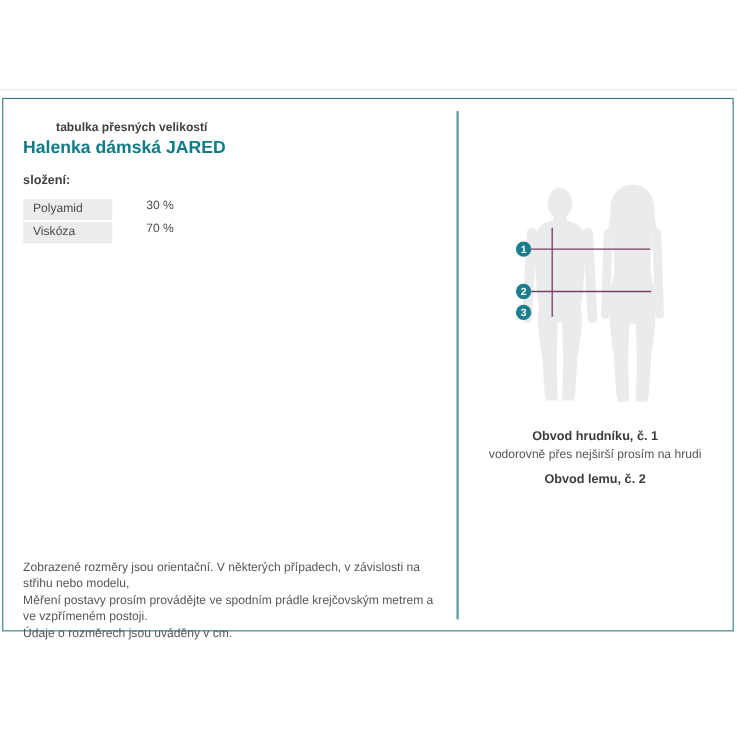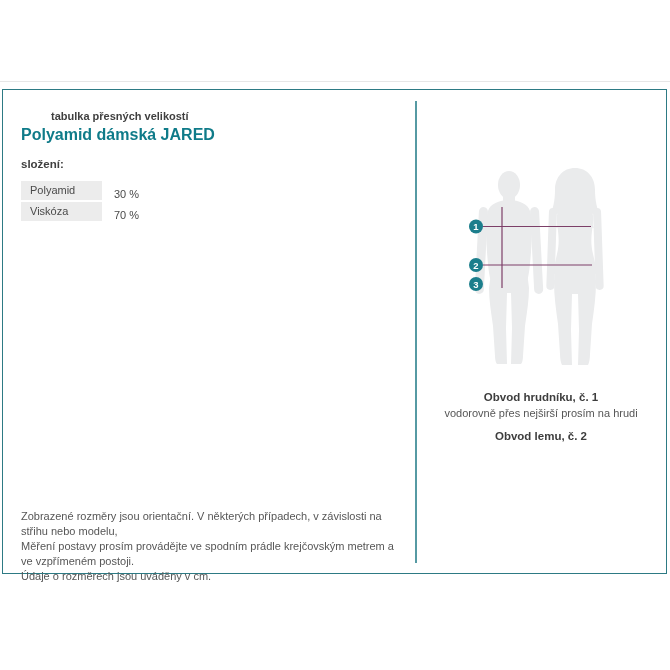--- a/index.html
+++ b/index.html
@@ -9,23 +9,23 @@
   .top-rule{position:absolute;left:0;top:81px;width:670px;height:1px;background:#e7e7e7;}
 
   .panel{position:absolute;left:2px;top:89px;width:663px;height:483px;border:1px solid #2d7a84;background:#ffffff;}
   .v-divider{position:absolute;left:412px;top:11px;width:2px;height:462px;background:#569aa3;}
 
   
   .category-label{position:absolute;left:18px;top:20px;font-size:11px;font-weight:bold;color:#3f3f3f;padding-left:30px;}
   .product-title{position:absolute;left:18px;top:36px;font-size:16px;font-weight:bold;color:#0f7b89;}
   .composition-heading{position:absolute;left:18px;top:68px;font-size:11.5px;font-weight:bold;color:#3f3f3f;}
   .composition-table{position:absolute;left:18px;top:91px;width:340px;}
-  .comp-row{display:flex;align-items:flex-end;margin-bottom:2px;}
+  .comp-row{display:flex;align-items:flex-start;margin-bottom:2px;}
   .comp-cell{width:72px;background:#ececec;padding:4px 0 4px 9px;font-size:11px;color:#4a4a4a;line-height:11px;}
-  .comp-value{margin-left:12px;font-size:11px;color:#4a4a4a;}
+  .comp-value{margin-left:31px;font-size:11px;color:#4a4a4a;}
 
   .footnote{position:absolute;left:18px;top:419px;width:380px;font-size:11px;color:#565656;line-height:15px;}
 
   
   .right-col{position:absolute;left:413px;top:0;width:250px;height:483px;}
   .size-note{position:absolute;left:0;top:21px;width:250px;text-align:center;font-size:11px;color:#565656;line-height:15.5px;}
   .figure-wrap{position:absolute;left:25px;top:70px;width:230px;height:220px;}
   .measure-labels{position:absolute;left:0;top:301px;width:250px;text-align:center;color:#3d3d3d;}
   .m-title{font-size:11.5px;font-weight:bold;margin-top:8px;}
   .m-title:first-child{margin-top:0;}
@@ -36,21 +36,21 @@
 
 <div id="page">
 
   <div class="top-rule"></div>
 
   <div class="panel">
 
     <div class="v-divider"></div>
 
     <div class="category-label">tabulka přesných velikostí</div>
-    <div class="product-title">Polyamid dámská JARED</div>
+    <div class="product-title">Halenka dámská JARED</div>
     <div class="composition-heading">složení:</div>
 
     <div class="composition-table">
       <div class="comp-row">
         <div class="comp-cell">Polyamid</div>
         <div class="comp-value">30 %</div>
       </div>
       <div class="comp-row">
         <div class="comp-cell">Viskóza</div>
         <div class="comp-value">70 %</div>

